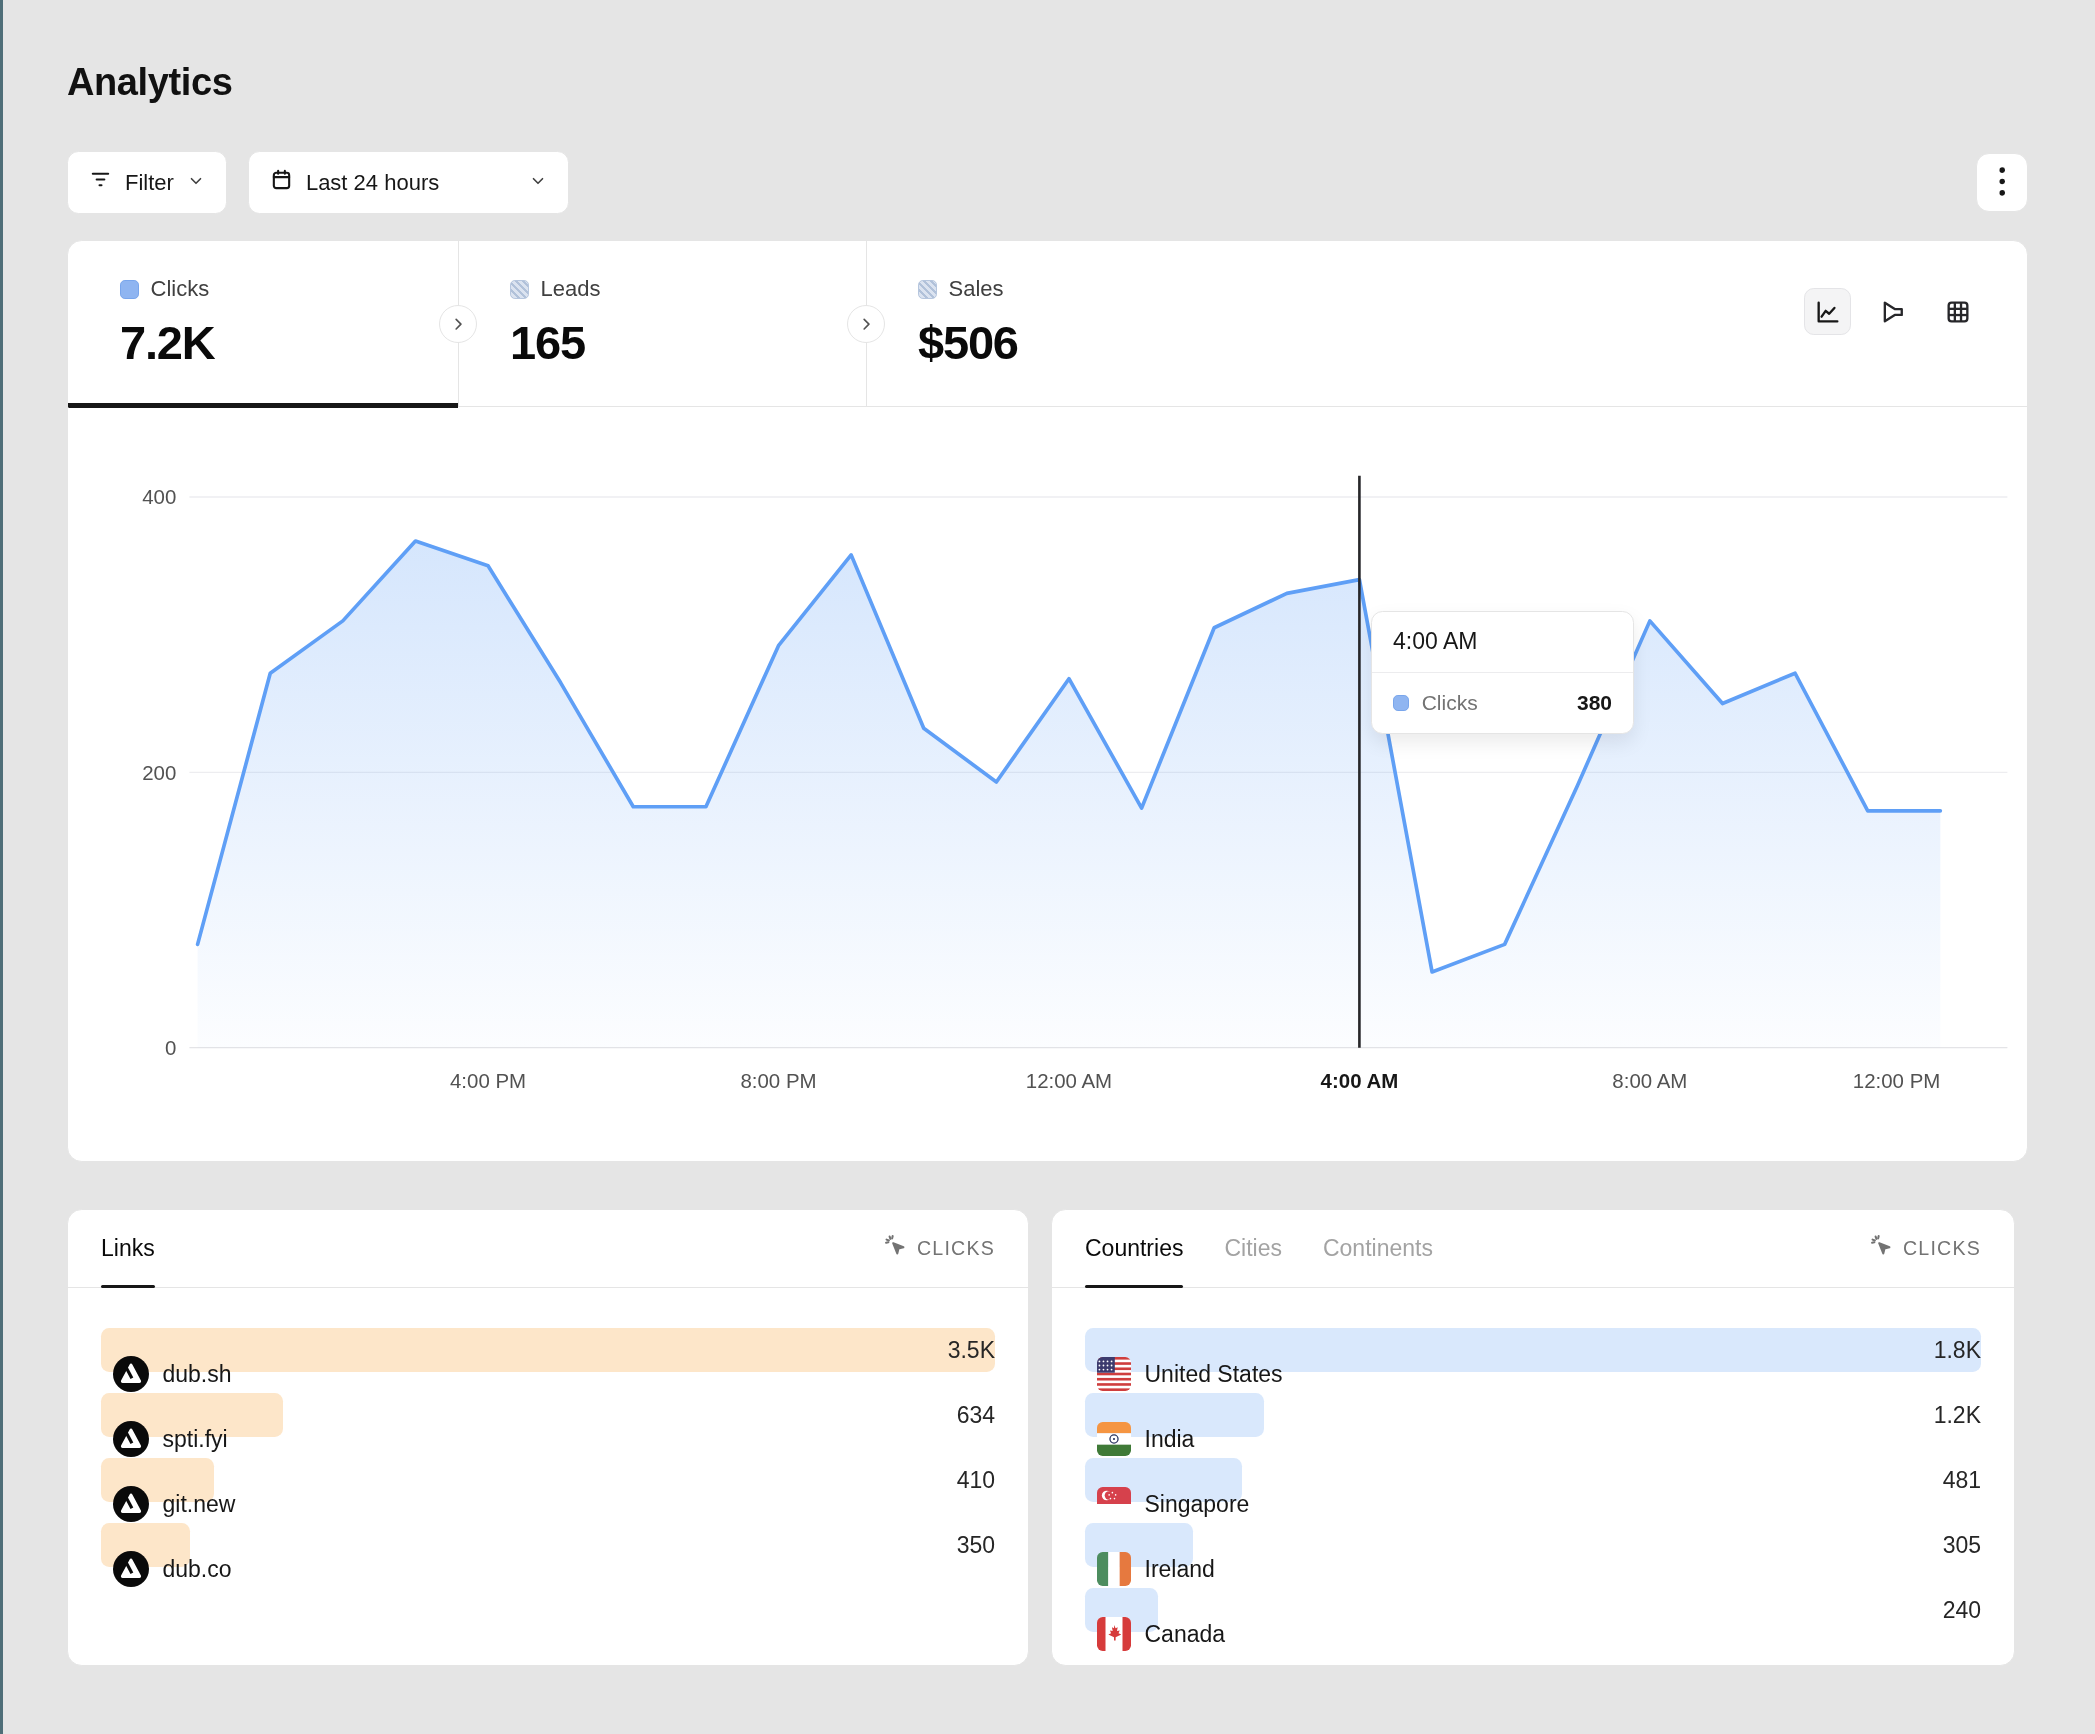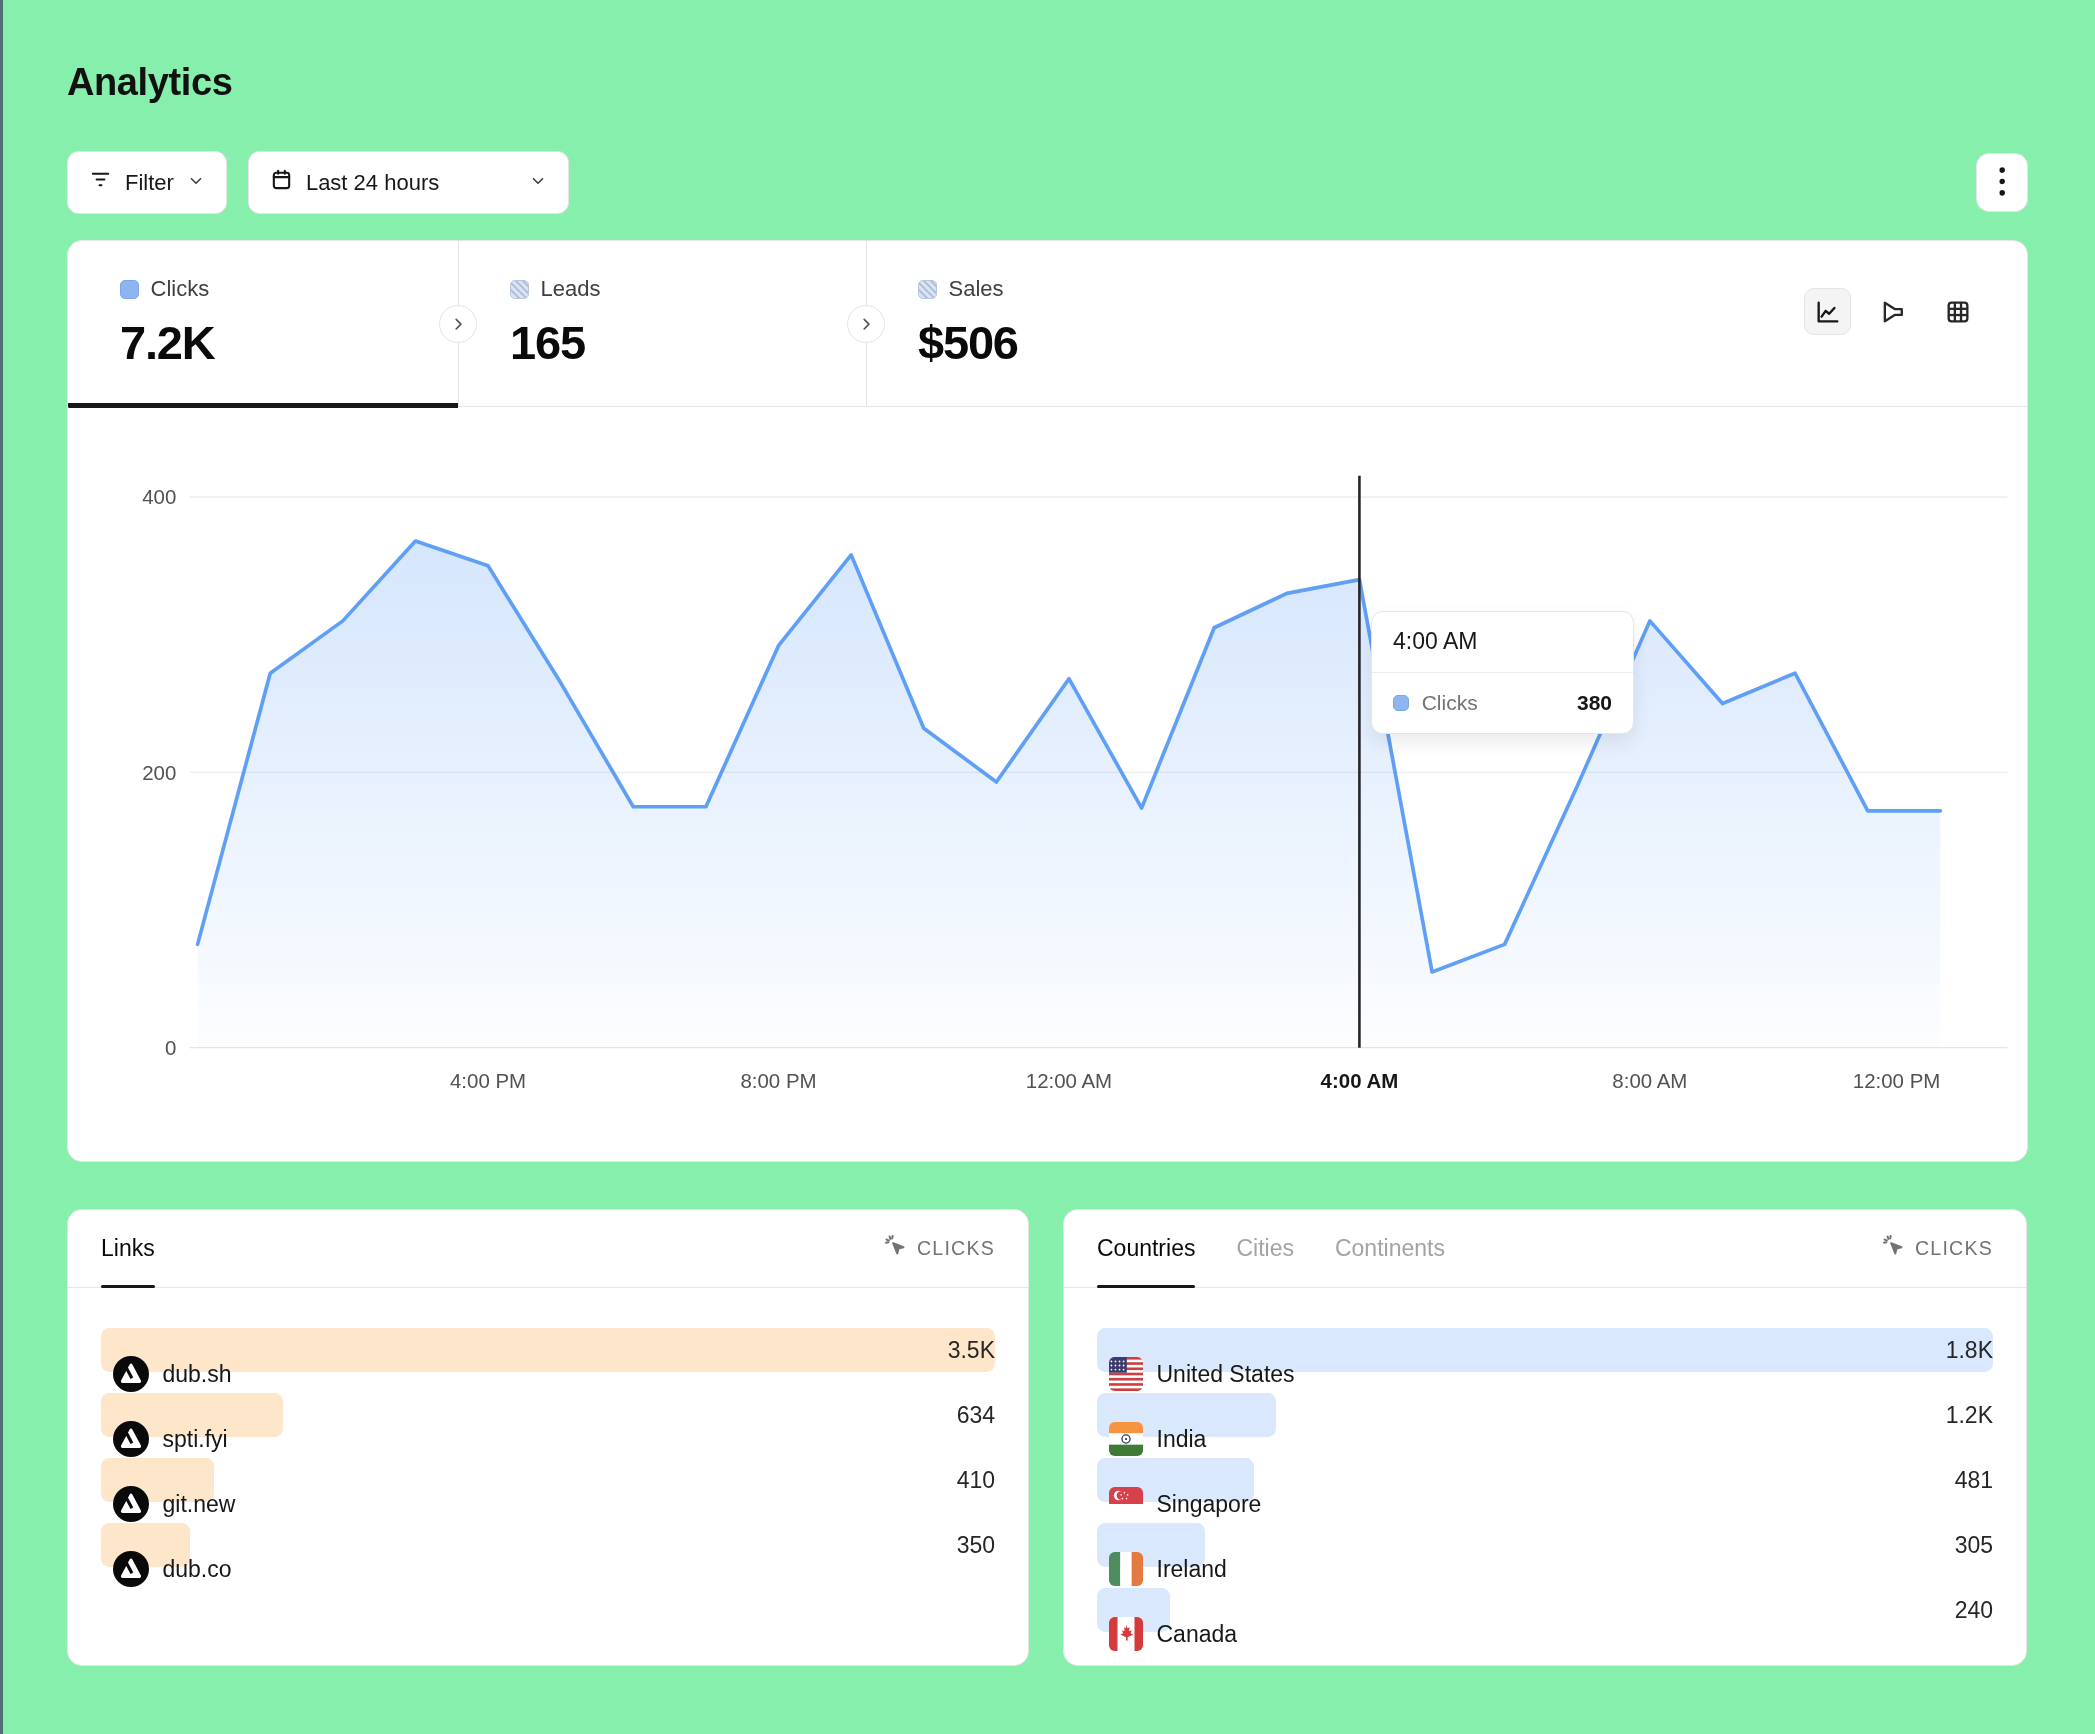--- a/index.html
+++ b/index.html
@@ -1,18 +1,18 @@
 <!DOCTYPE html>
 <html style="font-size:13px"><head>
 <meta charset="utf-8">
 <style>
   * { margin:0; padding:0; box-sizing:border-box; }
   html,body { background:#fff; }
   body { font-family:"Liberation Sans","DejaVu Sans",sans-serif; color:#171717; }
-  .page { position:relative; width:2096px; height:1735px; background:#86efac; overflow:hidden; }
+  .page { position:relative; width:2096px; height:1735px; background:#e5e5e5; overflow:hidden; }
   .edge-strip { position:absolute; left:0; top:0; width:2.5px; height:100%; background:#4f6e78; }
 
   .page-title { position:absolute; left:67px; top:61px; font-size:38px; font-weight:700; letter-spacing:-0.4px; color:#111; }
 
   .toolbar { position:absolute; left:67px; top:151px; right:68px; height:63px; display:flex; align-items:center; gap:21px; }
   .tb-btn { display:flex; align-items:center; height:63px; background:#fff; border:1.2px solid #e5e5e5; border-radius:11.5px; padding:0 21px; gap:13px; font-size:22px; color:#171717; cursor:pointer; }
   .tb-btn svg { flex:0 0 auto; }
   .date-btn { width:321px; }
   .date-btn .lbl { margin-right:auto; }
   .kebab-btn { margin-left:auto; width:52px; height:59px; border:1.2px solid #e5e5e5; border-radius:13px; background:#fff; display:flex; align-items:center; justify-content:center; cursor:pointer; }
@@ -38,21 +38,21 @@
   .tick-x { font-size:25px; fill:#525252; }
   .tick-x.hl { fill:#171717; font-weight:700; }
 
   .tooltip { position:absolute; left:1303px; top:370px; width:263px; background:#fff; border:1.2px solid #e5e5e5; border-radius:11.5px; box-shadow:0 8.2px 19.6px rgba(0,0,0,.08); z-index:5; }
   .tooltip .tt-head { padding:16.4px 21px; font-size:23px; color:#171717; border-bottom:1.2px solid #ececee; }
   .tooltip .tt-row { display:flex; align-items:center; gap:12.3px; padding:18px 21px; }
   .tooltip .tt-series { font-size:21px; color:#737373; }
   .tooltip .tt-val { margin-left:auto; font-size:21px; font-weight:700; color:#171717; }
   .tooltip .sq { width:16.4px; height:16.4px; }
 
-  .bottom-grid { position:absolute; left:67px; top:1209px; width:1961px; height:457px; display:flex; gap:34px; }
+  .bottom-grid { position:absolute; left:67px; top:1209px; width:1961px; height:457px; display:flex; gap:22px; }
   .panel { position:relative; background:#fff; border:1.2px solid #e5e5e5; border-radius:14.7px; height:457px; }
   .panel-links { width:962px; }
   .panel-countries { width:964px; }
   .panel-head { position:relative; height:78px; display:flex; align-items:center; padding:0 33px 0 33px; border-bottom:1.2px solid #e5e5e5; }
   .panel-tabs { display:flex; gap:41px; height:100%; align-items:center; }
   .ptab { position:relative; height:100%; display:flex; align-items:center; font-size:23px; font-weight:500; color:#a3a3a3; cursor:pointer; }
   .ptab.active { color:#0a0a0a; }
   .ptab.active:after { content:""; position:absolute; left:0; right:0; bottom:-1.2px; height:3.7px; background:#171717; border-radius:1.6px; }
   .metric-tag { margin-left:auto; display:flex; align-items:center; gap:8.2px; color:#737373; font-size:19.6px; letter-spacing:1.2px; }
   .rows { position:absolute; left:33px; right:33px; top:118px; }

